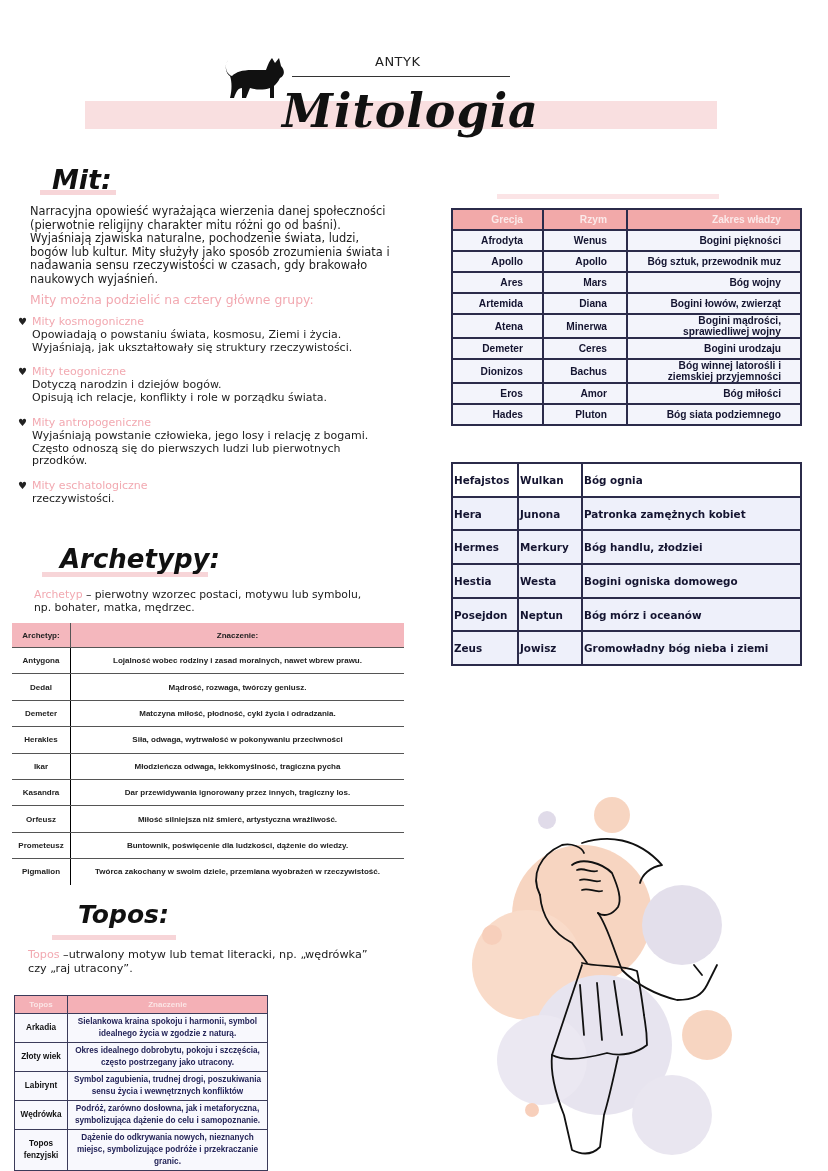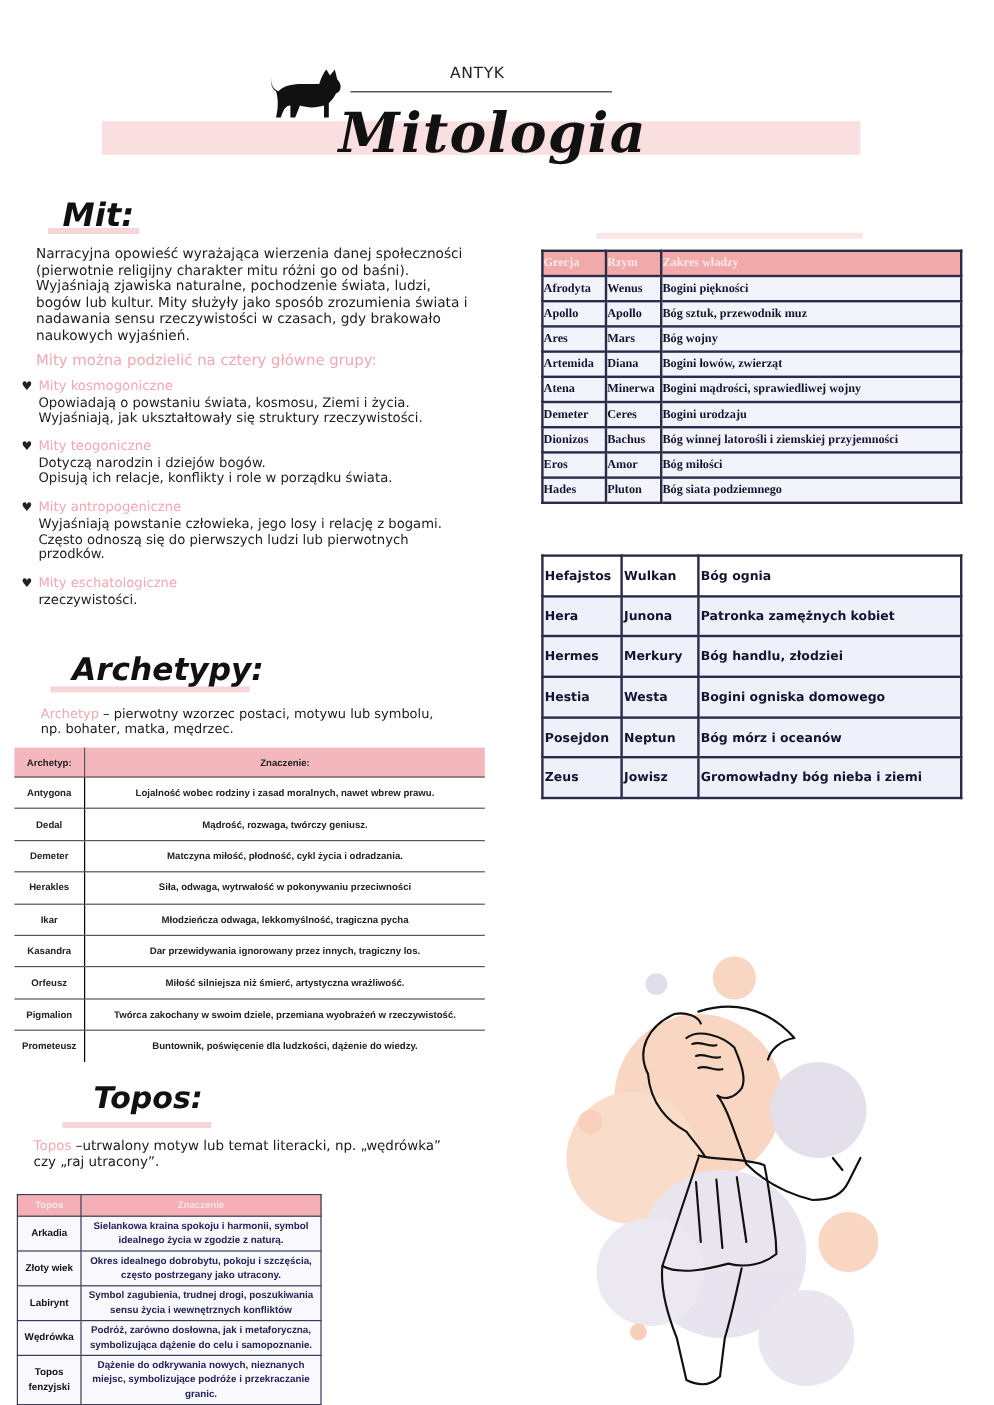--- a/index.html
+++ b/index.html
@@ -22,21 +22,21 @@
 
   .heart { display:inline-block; width:10px; font-size:10px; color:#222; margin-right:4px; }
 
   .group { left:18px; font-size:11px; line-height:12.8px; }
   .group .gtitle { color:#f2a9b1; }
   .group .gdesc { padding-left:14px; color:#1c1c1c; }
 
   
   table { border-collapse:collapse; }
   .gods1 { left:451px; top:208px; width:351px; }
-  .gods1 td, .gods1 th { border:2px solid #2b2b4a; text-align:left; font-family:Liberation Serif, serif; font-weight:bold; font-size:10.2px; height:19px; padding:0 0; color:#141430; }
+  .gods1 td, .gods1 th { border:2px solid #2b2b4a; text-align:right; font-family:Liberation Sans, sans-serif; font-weight:bold; font-size:10.2px; height:19px; padding:0 19px; color:#141430; }
   .gods1 th { background:#f2a9a9; color:#fbe9e9; font-weight:bold; }
   .gods1 td { background:#f3f4fb; }
 
   .gods2 { left:451px; top:462px; width:351px; }
   .gods2 td { border:2px solid #2b2b4a; text-align:left; font-weight:bold; font-size:10.4px; height:29.7px; color:#141430; background:#eef0fa; }
   .gods2 tr:first-child td { background:#ffffff; }
 
   .topline { left:497px; top:194px; width:222px; height:5px; background:#fbe4e6; }
 
   
@@ -229,26 +229,26 @@
       </tr>
       <tr>
         <td>Kasandra</td>
         <td>Dar przewidywania ignorowany przez innych, tragiczny los.</td>
       </tr>
       <tr>
         <td>Orfeusz</td>
         <td>Miłość silniejsza niż śmierć, artystyczna wrażliwość.</td>
       </tr>
       <tr>
+        <td>Prometeusz</td>
+        <td>Buntownik, poświęcenie dla ludzkości, dążenie do wiedzy.</td>
+      </tr>
+      <tr>
         <td>Pigmalion</td>
         <td>Twórca zakochany w swoim dziele, przemiana wyobrażeń w rzeczywistość.</td>
-      </tr>
-      <tr>
-        <td>Prometeusz</td>
-        <td>Buntownik, poświęcenie dla ludzkości, dążenie do wiedzy.</td>
       </tr>
     </tbody>
 </table>
 
 <div class="abs underline-band" style="left:52px;top:935px;width:124px;"></div>
 <div class="abs sec-head" style="left:78px;top:900px;font-size:25px;">Topos:</div>
 <div class="abs" style="left:28px;top:948px;font-size:11.2px;line-height:14px;">
   <span class="pink">Topos</span><span> –utrwalony motyw lub temat literacki, np. „wędrówka”</span><br>
   <span>czy „raj utracony”.</span>
 </div>

